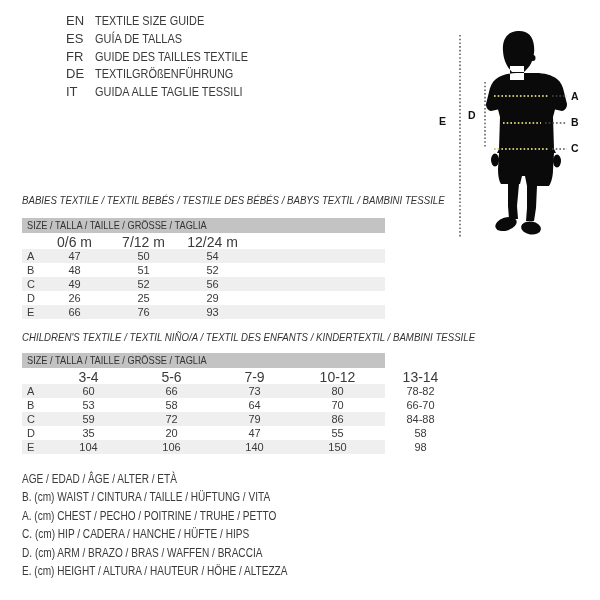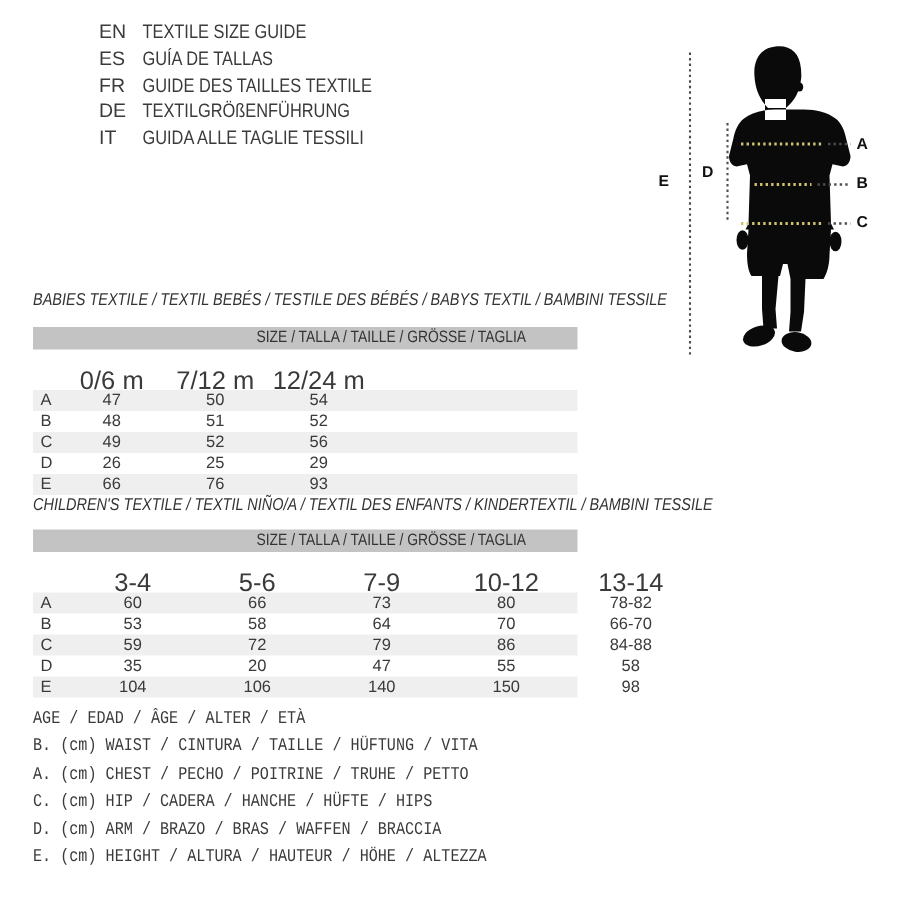--- a/index.html
+++ b/index.html
@@ -26,32 +26,32 @@
 
   
   .section-title{position:absolute;left:22px;font-size:11.5px;white-space:nowrap;color:#333;font-style:italic;}
   .babies-title{top:194px;}
   .children-title{top:331px;}
 
   
   .size-table{position:absolute;left:22px;width:363px;}
   .babies-table{top:218px;}
   .children-table{top:353px;}
-  .t-headerbar{height:15px;line-height:15px;background:#c3c3c3;font-size:11px;padding-left:5px;box-sizing:border-box;color:#333;text-align:right;}
+  .t-headerbar{height:15px;line-height:15px;background:#c3c3c3;font-size:11px;padding-left:5px;box-sizing:border-box;color:#333;}
   .t-grid-b{display:grid;grid-template-columns:18px 69px 69px 69px 1fr;}
   .t-grid-c{display:grid;grid-template-columns:18px 69px 69px 69px 69px 69px;gap:14px;}
-  .t-colhead{margin-top:14px;height:13px;line-height:13px;font-size:17px;}
+  .t-colhead{margin-top:3px;height:13px;line-height:13px;font-size:14px;}
   .t-row{height:14px;line-height:14px;font-size:11px;}
   .stripe{background:#efefef;}
   .cell{display:block;}
   .cell.label{padding-left:5px;box-sizing:border-box;text-align:left;}
   .cell.val{text-align:center;}
 
   
-  .legend{position:absolute;left:22px;top:470px;font-family:Liberation Mono, monospace;}
+  .legend{position:absolute;left:22px;top:470px;}
   .legend-line{height:18.4px;line-height:18.4px;font-size:12px;}
 </style>
 </head>
 <body>
 
 <div>
 
   <div class="lang-block">
     <div class="lang-row">
       <span class="lang-code">EN</span>

